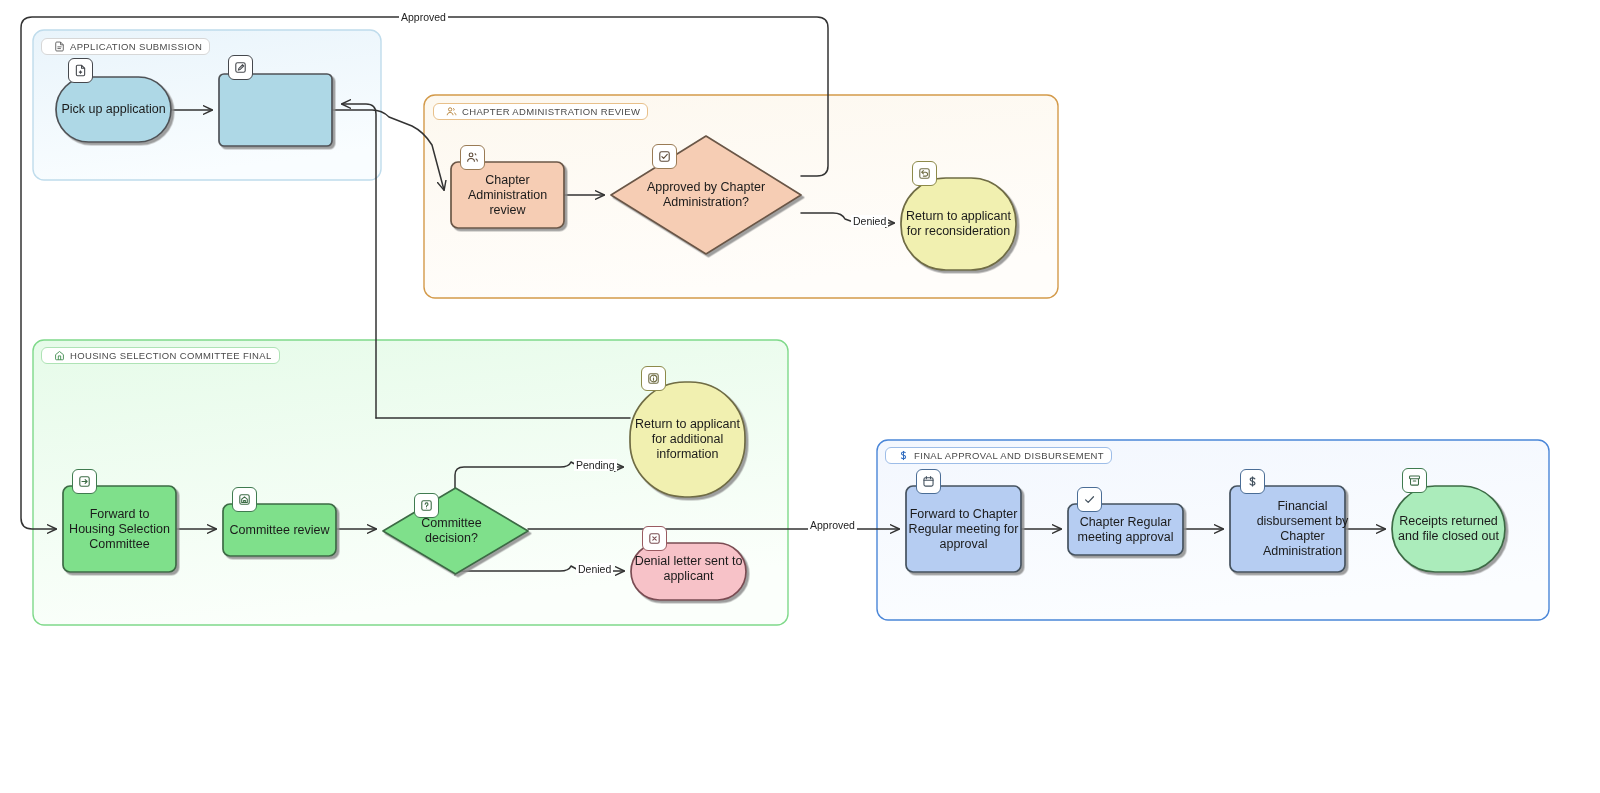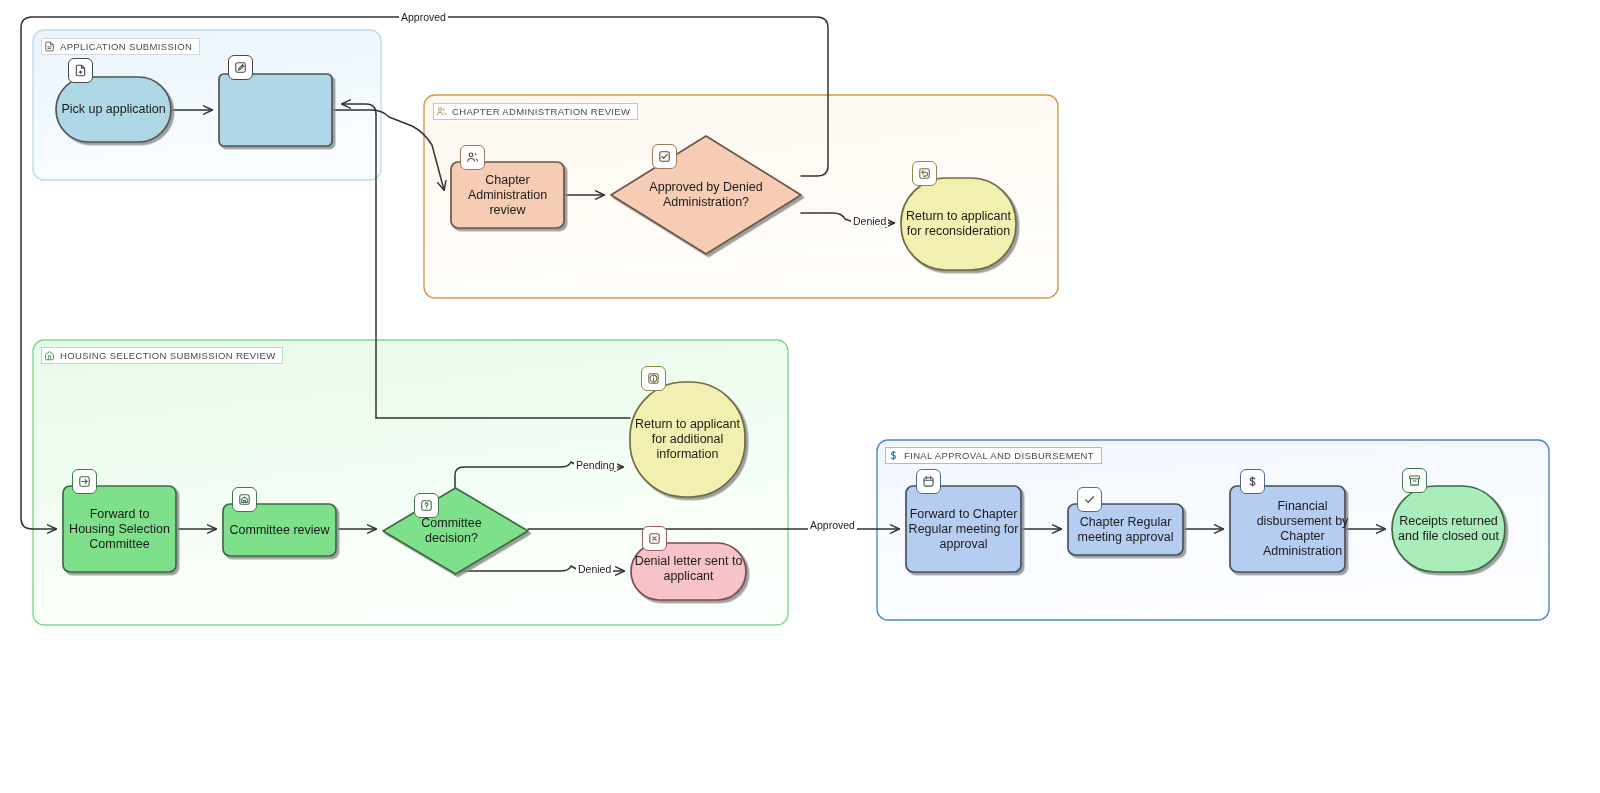--- a/index.html
+++ b/index.html
@@ -4,22 +4,22 @@
 <style>
   html,body{margin:0;padding:0;background:#ffffff;}
   body{width:1600px;height:793px;overflow:hidden;
        font-family:"Liberation Sans","DejaVu Sans",sans-serif;}
   #stage{position:relative;width:1600px;height:793px;background:#fff;}
   svg.layer{position:absolute;left:0;top:0;width:1600px;height:793px;overflow:visible;}
   #edges{z-index:1;}
   #nodes{z-index:3;}
   .grp-label{
     position:absolute;z-index:4;display:flex;align-items:center;gap:5px;
-    background:#fff;border:1px solid #d7d7d7;border-radius:0;
-    padding:2px 7px 2px 2px;font-size:9.5px;letter-spacing:.35px;
+    background:#fff;border:1px solid #d7d7d7;border-radius:6px;
+    padding:2px 7px 2px 12px;font-size:9.5px;letter-spacing:.35px;
     color:#4a4a4a;white-space:nowrap;line-height:1;
   }
   .grp-label svg{display:block;}
   .node-label{
     position:absolute;z-index:4;display:flex;align-items:center;justify-content:center;
     text-align:center;color:#1b1b1b;font-size:12.5px;line-height:15px;
     pointer-events:none;
   }
   .badge{
     position:absolute;z-index:5;width:23px;height:23px;border-radius:6px;
@@ -165,21 +165,21 @@
     <span>CHAPTER ADMINISTRATION REVIEW</span>
   </div>
 
   <div class="grp-label" style="left:41px;top:347px;border-color:#aee3b5;">
     <span>
       <svg width="11" height="11" viewBox="0 0 16 16" fill="none" stroke="#3f8b4d" stroke-width="1.3">
         <path d="M2.3 6.8 8 2.2l5.7 4.6V13a1.2 1.2 0 0 1-1.2 1.2H3.5A1.2 1.2 0 0 1 2.3 13z"></path>
         <path d="M6.3 14.2V8.6h3.4v5.6"></path>
       </svg>
     </span>
-    <span>HOUSING SELECTION SUBMISSION REVIEW</span>
+    <span>HOUSING SELECTION COMMITTEE FINAL</span>
   </div>
 
   <div class="grp-label" style="left:885px;top:447px;border-color:#9dbde8;">
     <span>
       <svg width="11" height="11" viewBox="0 0 16 16" fill="none" stroke="#2f6bbf" stroke-width="1.5">
         <path d="M8 1.4v13.2"></path>
           <path d="M11 4.3c-.7-1-1.8-1.4-3-1.4-1.7 0-3 .9-3 2.3 0 1.5 1.3 2.1 3 2.5 1.8.4 3.1 1 3.1 2.6 0 1.5-1.4 2.4-3.1 2.4-1.4 0-2.6-.5-3.3-1.6"></path>
       </svg>
     </span>
     <span>FINAL APPROVAL AND DISBURSEMENT</span>
@@ -285,21 +285,21 @@
   <div class="badge green" style="left:1402px;top:468px;">
     <svg width="13" height="13" viewBox="0 0 16 16" fill="none" stroke="#3c6b45" stroke-width="1.3">
       <rect x="1.9" y="2.5" width="12.2" height="3.3" rx=".9"></rect>
       <path d="M3.1 5.8v6.4a1.5 1.5 0 0 0 1.5 1.5h6.8a1.5 1.5 0 0 0 1.5-1.5V5.8"></path>
       <path d="M6.4 8.6h3.2" stroke-linecap="round"></path>
     </svg>
   </div>
 
   <div class="node-label" style="left:58px;top:79px;width:111px;height:61px;">Pick up application</div>
   <div class="node-label" style="left:453px;top:164px;width:109px;height:62px;">Chapter Administration review</div>
-  <div class="node-label" style="left:633px;top:163px;width:146px;height:64px;">Approved by Denied Administration?</div>
+  <div class="node-label" style="left:633px;top:163px;width:146px;height:64px;">Approved by Chapter Administration?</div>
   <div class="node-label" style="left:905px;top:182px;width:107px;height:84px;">Return to applicant for reconsideration</div>
   <div class="node-label" style="left:65px;top:488px;width:109px;height:82px;">Forward to Housing Selection Committee</div>
   <div class="node-label" style="left:225px;top:506px;width:109px;height:48px;">Committee review</div>
   <div class="node-label" style="left:400px;top:508px;width:103px;height:46px;">Committee decision?</div>
   <div class="node-label" style="left:634px;top:386px;width:107px;height:107px;">Return to applicant for additional information</div>
   <div class="node-label" style="left:633px;top:545px;width:111px;height:48px;">Denial letter sent to applicant</div>
   <div class="node-label" style="left:908px;top:488px;width:111px;height:82px;">Forward to Chapter Regular meeting for approval</div>
   <div class="node-label" style="left:1070px;top:506px;width:111px;height:47px;">Chapter Regular meeting approval</div>
   <div class="node-label" style="left:1232px;top:488px;width:111px;height:82px;margin-left:15px;">Financial disbursement by Chapter Administration</div>
   <div class="node-label" style="left:1396px;top:490px;width:105px;height:78px;">Receipts returned and file closed out</div>

